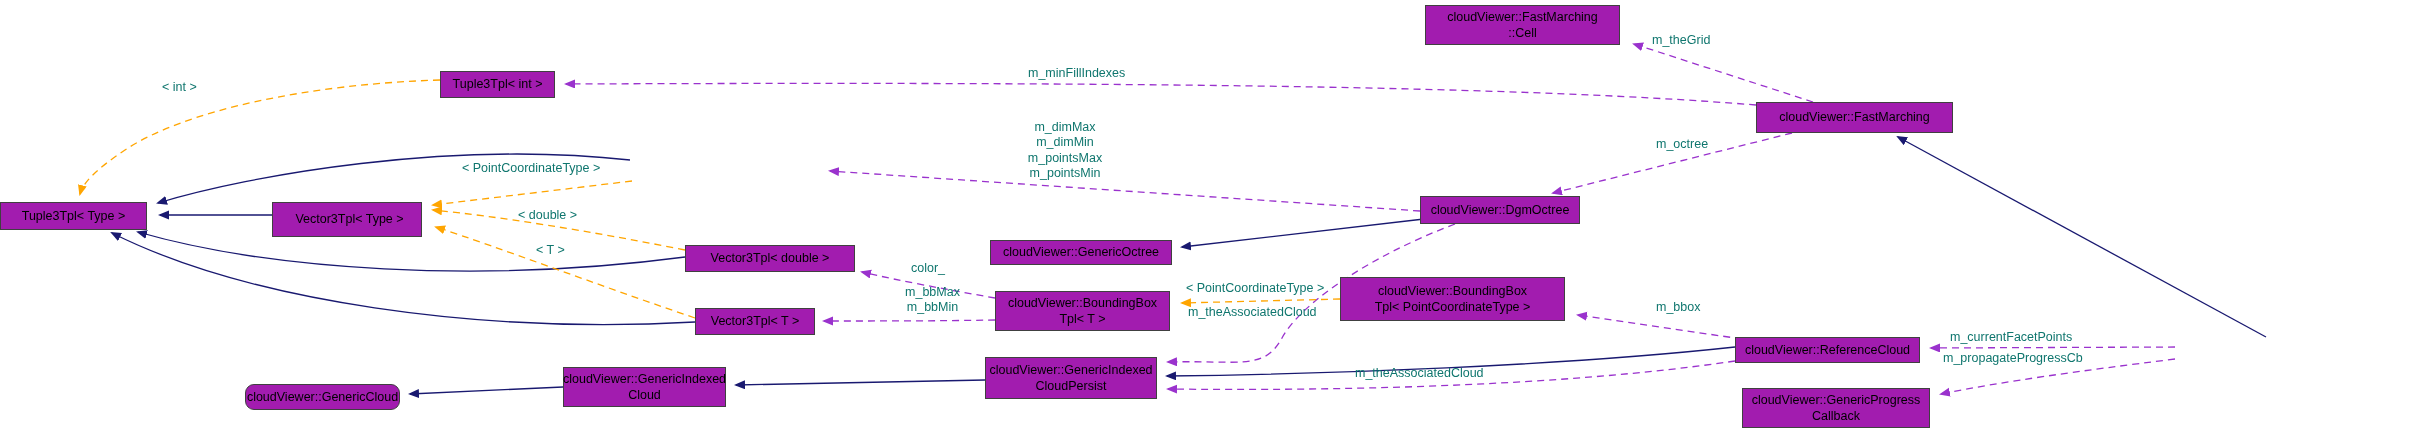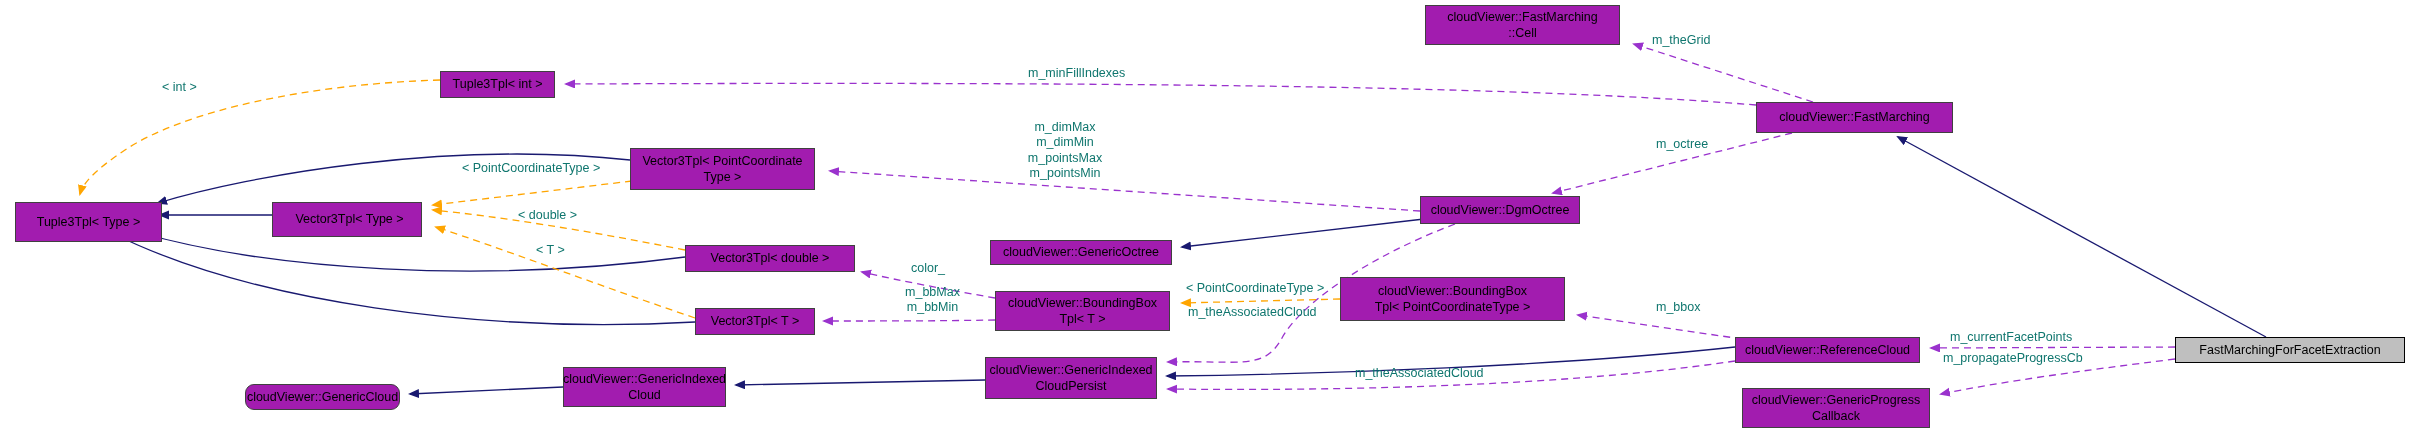--- a/index.html
+++ b/index.html
@@ -72,34 +72,31 @@
       <path d="M685,250 C590,231 495,216 433,210" marker-end="url(#arrow-orange)"></path>
       <path d="M695,318 C595,284 500,248 436,227" marker-end="url(#arrow-orange)"></path>
       <path d="M1340,299 L1182,303" marker-end="url(#arrow-orange)"></path>
     </g>
   </svg>
 
   <div class="node" style="left:1425px;top:5px;width:195px;height:40px;">cloudViewer::FastMarching
 ::Cell</div>
   <div class="node" style="left:440px;top:71px;width:115px;height:27px;">Tuple3Tpl&lt; int &gt;</div>
   <div class="node" style="left:1756px;top:102px;width:197px;height:31px;">cloudViewer::FastMarching</div>
-  <div class="node" style="left:630px;top:148px;width:185px;height:42px;">Vector3Tpl&lt; PointCoordinate
-Type &gt;</div>
-  <div class="node" style="left:15px;top:202px;width:147px;height:40px;">Tuple3Tpl&lt; Type &gt;</div>
+  <div class="node" style="left:0;top:202px;width:147px;height:28px;">Tuple3Tpl&lt; Type &gt;</div>
   <div class="node" style="left:272px;top:202px;width:150px;height:35px;padding-left:8px;">Vector3Tpl&lt; Type &gt;</div>
   <div class="node" style="left:685px;top:245px;width:170px;height:27px;">Vector3Tpl&lt; double &gt;</div>
   <div class="node" style="left:695px;top:308px;width:120px;height:27px;">Vector3Tpl&lt; T &gt;</div>
   <div class="node" style="left:990px;top:240px;width:182px;height:25px;">cloudViewer::GenericOctree</div>
   <div class="node" style="left:1420px;top:196px;width:160px;height:28px;">cloudViewer::DgmOctree</div>
   <div class="node" style="left:995px;top:291px;width:175px;height:40px;">cloudViewer::BoundingBox
 Tpl&lt; T &gt;</div>
   <div class="node" style="left:1340px;top:277px;width:225px;height:44px;">cloudViewer::BoundingBox
 Tpl&lt; PointCoordinateType &gt;</div>
   <div class="node" style="left:1735px;top:337px;width:185px;height:26px;">cloudViewer::ReferenceCloud</div>
-  <div class="node highlight" style="left:2175px;top:337px;width:230px;height:26px;">FastMarchingForFacetExtraction</div>
   <div class="node" style="left:245px;top:384px;width:155px;height:26px;border-radius:9px;">cloudViewer::GenericCloud</div>
   <div class="node" style="left:563px;top:367px;width:163px;height:40px;">cloudViewer::GenericIndexed
 Cloud</div>
   <div class="node" style="left:985px;top:357px;width:172px;height:42px;">cloudViewer::GenericIndexed
 CloudPersist</div>
   <div class="node" style="left:1742px;top:388px;width:188px;height:40px;">cloudViewer::GenericProgress
 Callback</div>
 
   <div class="elabel" style="left:162px;top:80px;">&lt; int &gt;</div>
   <div class="elabel" style="left:1028px;top:66px;">m_minFillIndexes</div>

